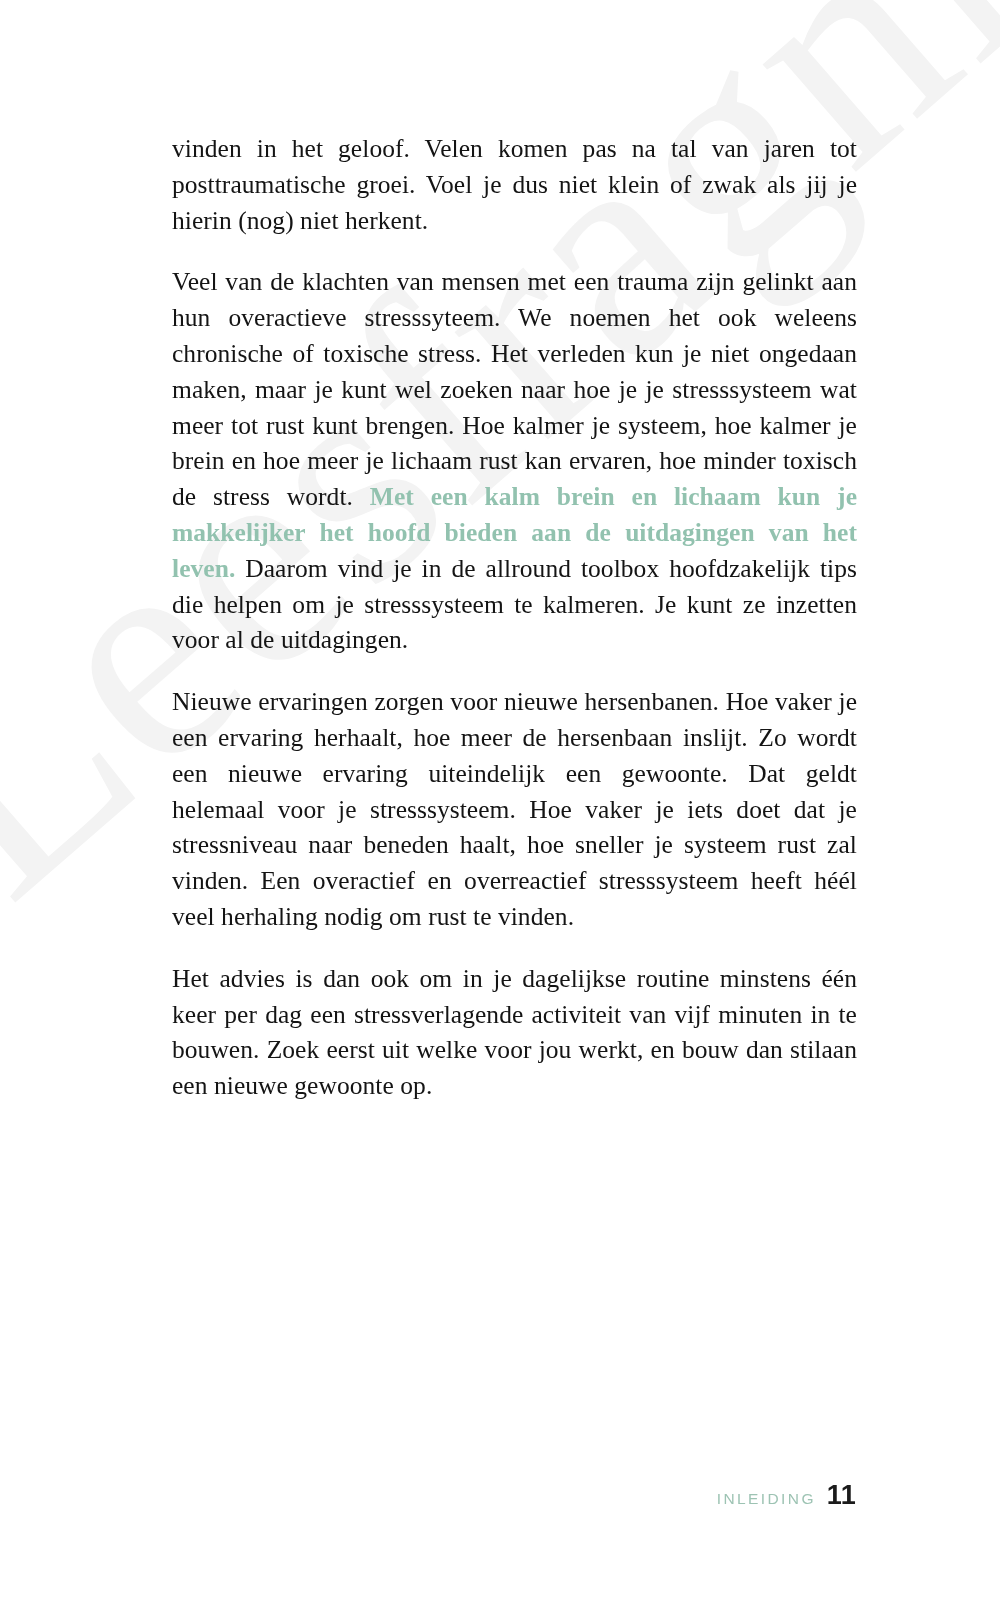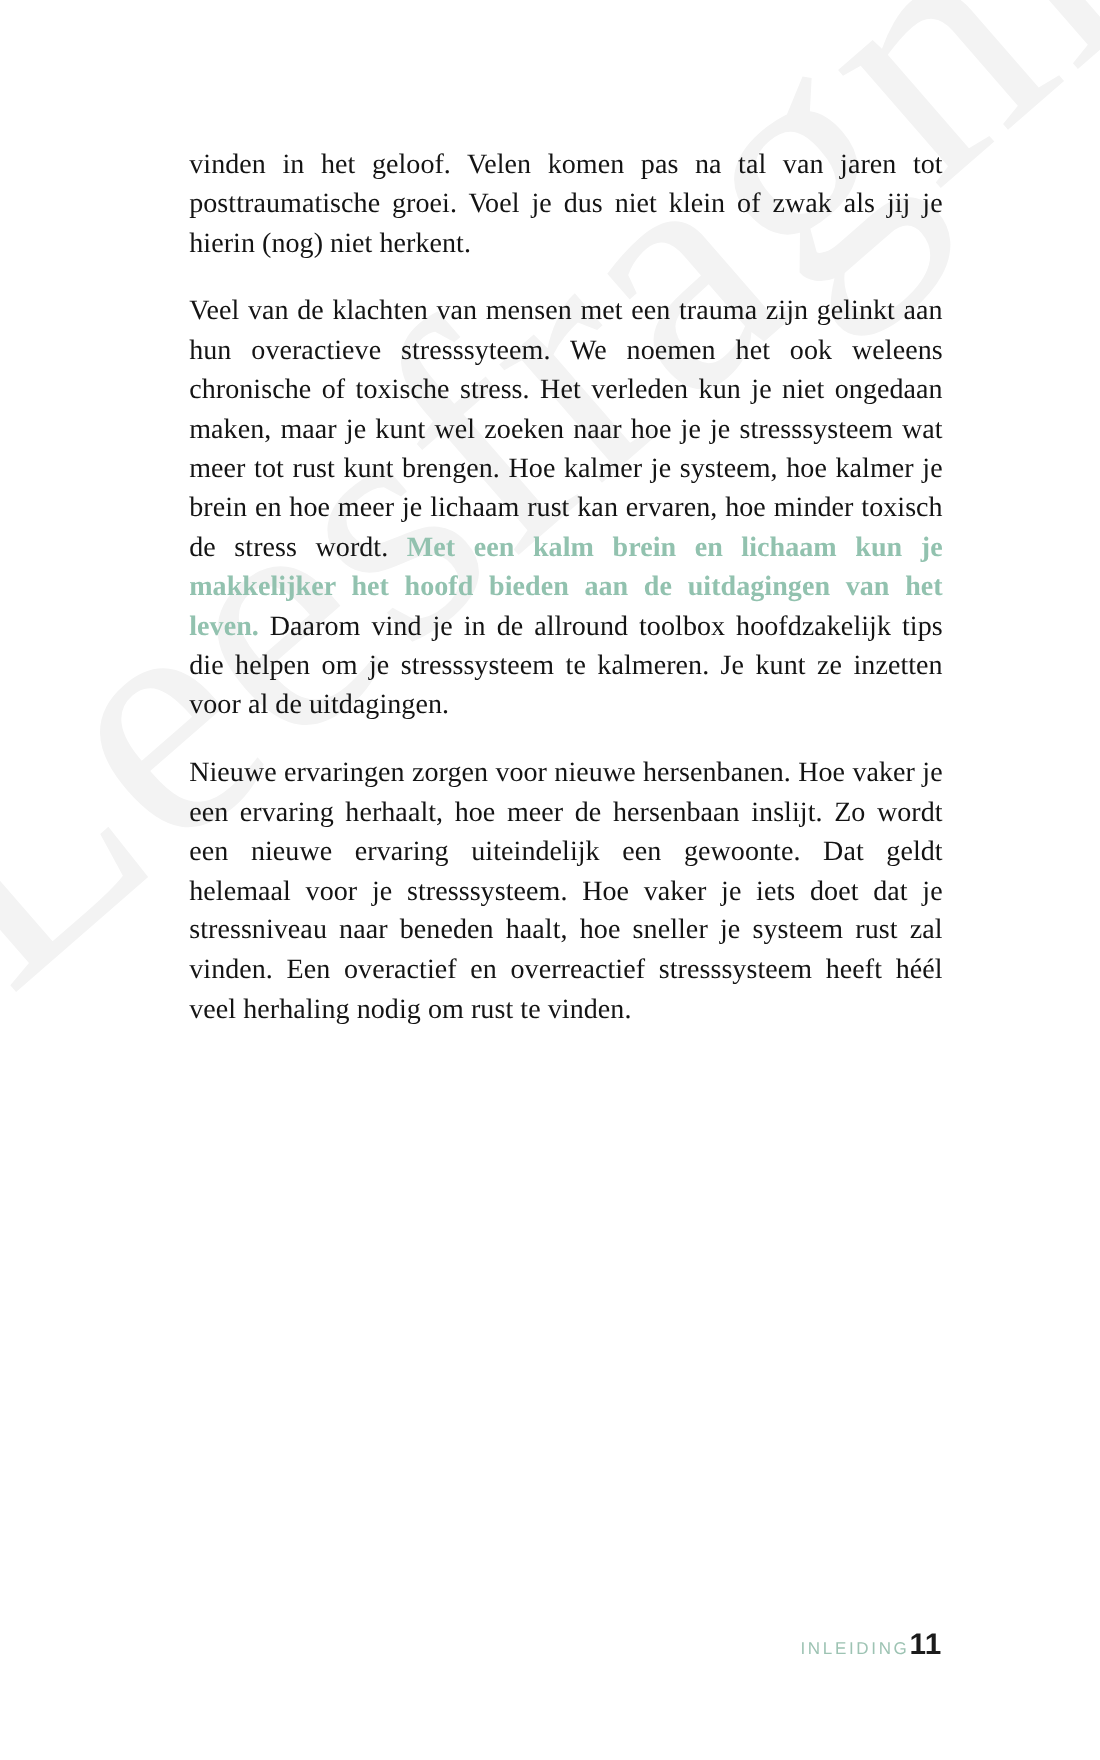--- a/index.html
+++ b/index.html
@@ -79,20 +79,21 @@
   }
 
   
   .footer {
     position: absolute;
     right: 144px;
     top: 1480px;
     z-index: 2;
     display: flex;
     align-items: baseline;
+    gap: 11px;
   }
   .footer-label {
     font-family: "Liberation Sans", "DejaVu Sans", sans-serif;
     font-size: 15.5px;
     letter-spacing: 2.4px;
     color: #9dc3b3;
     font-weight: normal;
   }
   .footer-pagenum {
     font-family: "Liberation Sans", "DejaVu Sans", sans-serif;
@@ -108,20 +109,21 @@
 <div class="page">
 
   <div class="watermark-layer">
     <div class="watermark-text">Leesfragment</div>
   </div>
 
   <div class="text-column">
     <p class="para tight"><span>vinden in het geloof. Velen komen pas na tal van jaren tot posttraumatische groei. Voel je dus niet klein of zwak als jij je hierin (nog) niet herkent.</span></p>
     <p class="para"><span>Veel van de klachten van mensen met een trauma zijn gelinkt aan hun overactieve stresssyteem. We noemen het ook weleens chronische of toxische stress. Het verleden kun je niet ongedaan maken, maar je kunt wel zoeken naar hoe je je stresssysteem wat meer tot rust kunt brengen. Hoe kalmer je systeem, hoe kalmer je brein en hoe meer je lichaam rust kan ervaren, hoe minder toxisch de stress wordt. </span><span class="highlight">Met een kalm brein en lichaam kun je makkelijker het hoofd bieden aan de uitdagingen van het leven.</span><span> Daarom vind je in de allround toolbox hoofdzakelijk tips die helpen om je stresssysteem te kalmeren. Je kunt ze inzetten voor al de uitdagingen.</span></p>
     <p class="para"><span>Nieuwe ervaringen zorgen voor nieuwe hersenbanen. Hoe vaker je een ervaring herhaalt, hoe meer de hersenbaan inslijt. Zo wordt een nieuwe ervaring uiteindelijk een gewoonte. Dat geldt helemaal voor je stresssysteem. Hoe vaker je iets doet dat je stressniveau naar beneden haalt, hoe sneller je systeem rust zal vinden. Een overactief en overreactief stresssysteem heeft héél veel herhaling nodig om rust te vinden.</span></p>
+    <p class="para"><span>Het advies is dan ook om in je dagelijkse routine minstens één keer per dag een stressverlagende activiteit van vijf minuten in te bouwen. Zoek eerst uit welke voor jou werkt, en bouw dan stilaan een nieuwe gewoonte op.</span></p>
   </div>
 
   <div class="footer">
     <span class="footer-label">INLEIDING</span>
     <span class="footer-pagenum">11</span>
   </div>
 
 </div>
 
 </body></html>

